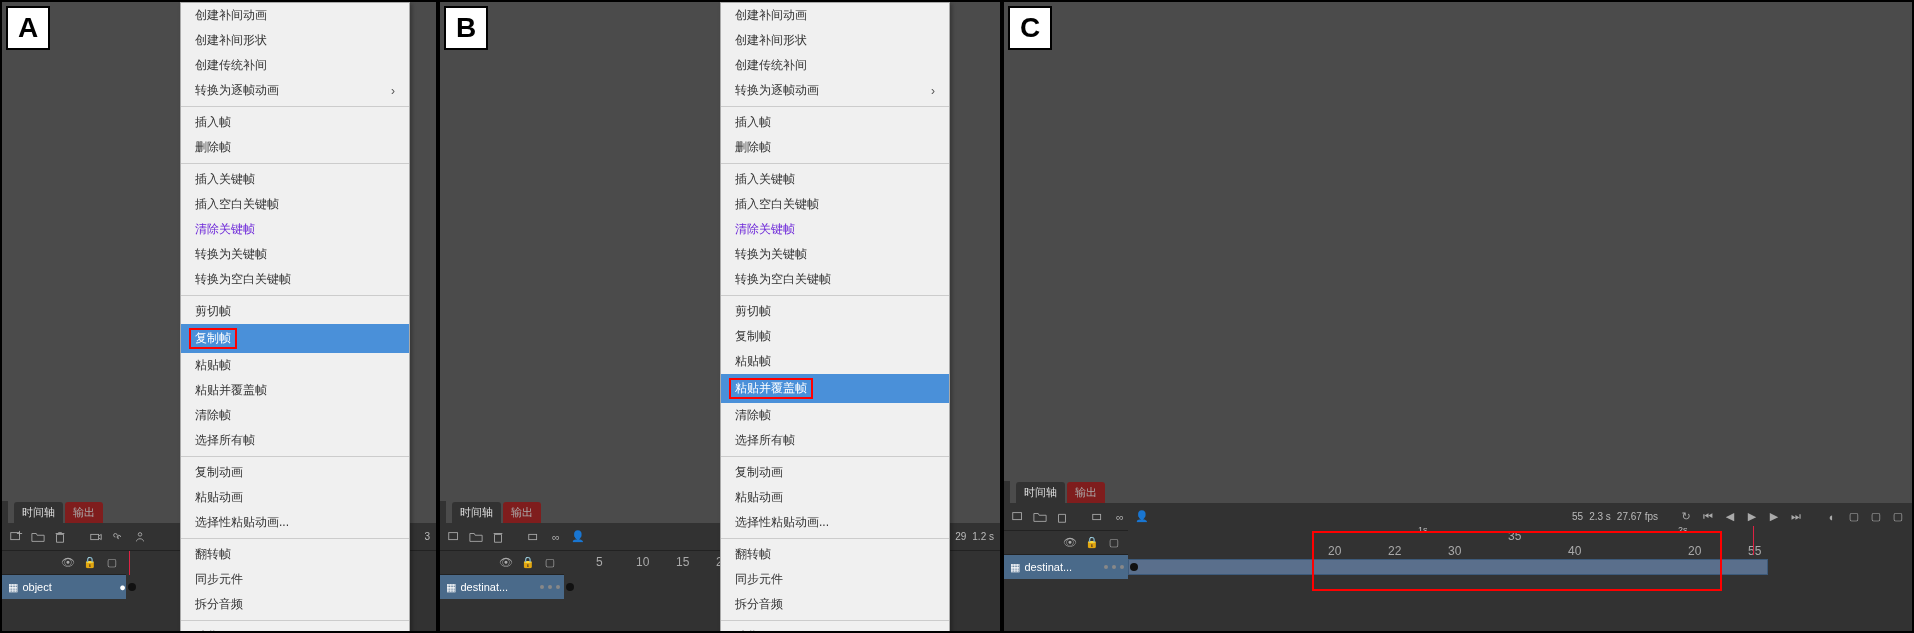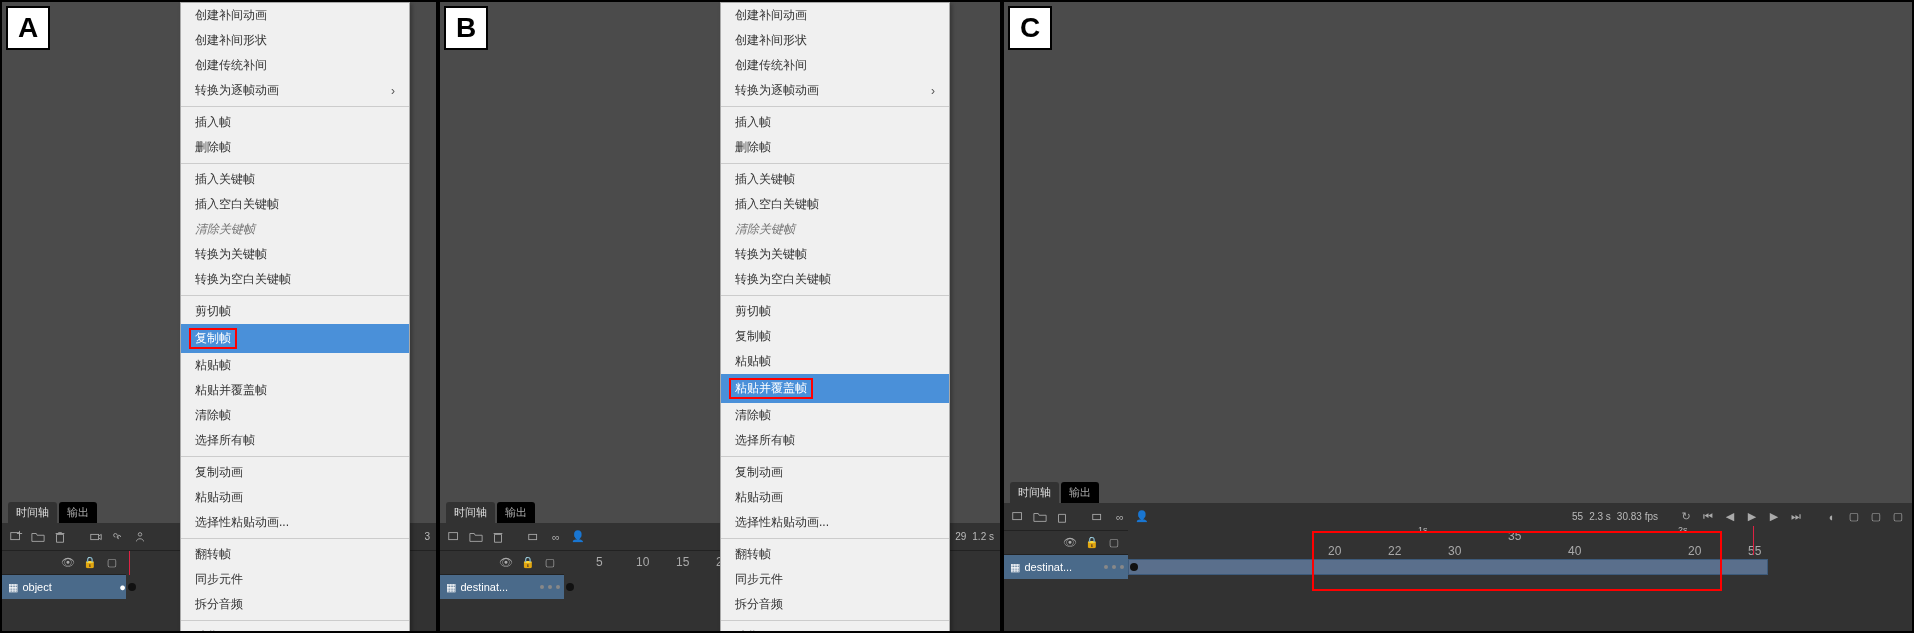--- a/index.html
+++ b/index.html
@@ -4,23 +4,23 @@
 <style>
   * { box-sizing: border-box; margin: 0; padding: 0; }
   body { font-family: "Microsoft YaHei", sans-serif; font-size: 12px; background: #fff; color: #ccc; }
   .container { display: flex; width: 1914px; height: 633px; }
   .panel { border: 2px solid #000; background: #4b4b4b; position: relative; overflow: hidden; }
   .panel-a { width: 438px; }
   .panel-b { width: 564px; }
   .panel-c { flex: 1; }
   .label-box { position: absolute; top: 4px; left: 4px; width: 44px; height: 44px; background: #fff; border: 2px solid #000; font-size: 28px; font-weight: 700; color: #000; display: flex; align-items: center; justify-content: center; z-index: 50; font-family: Arial,Helvetica,sans-serif; }
   .bottom-area { position: absolute; bottom: 0; left: 0; right: 0; height: 130px; background: #323232; font-size: 11px; }
-  .tabs { display: flex; gap: 2px; height: 22px; align-items: flex-end; padding-left: 6px; background: #4b4b4b; }
+  .tabs { display: flex; gap: 2px; height: 22px; align-items: flex-end; padding-left: 6px; background: #4b4b4b; margin-left: 6px; }
   .tab { padding: 3px 8px; background: #323232; border-top-left-radius: 3px; border-top-right-radius: 3px; color: #ddd; font-size: 11px; cursor: pointer; }
-  .tab.inactive { background: #000000; color: #aaa; }
+  .tab.inactive { background: #7f1d1d; color: #aaa; }
 
   .toolbar { display: flex; align-items: center; gap: 6px; height: 28px; padding: 0 6px; border-bottom: 1px solid #222; }
   .tb-icon { width: 16px; height: 16px; display: inline-flex; align-items: center; justify-content: center; color: #aaa; }
   .tb-sep { width: 8px; }
   .spacer { flex: 1; }
   .tb-text { font-size: 10px; color: #bbb; }
 
   .layer-header { display: flex; height: 24px; align-items: center; border-bottom: 1px solid #222; }
   .lh-left { width: 124px; display: flex; justify-content: flex-end; gap: 6px; padding-right: 6px; }
   .lh-right { flex: 1; position: relative; overflow: hidden; }
@@ -35,21 +35,21 @@
   .layer-track { flex: 1; position: relative; height: 100%; background: #323232; }
   .frames-span { position: absolute; top: 4px; left: 0; height: 16px; background: #5a6f8c; border: 1px solid #3d5a7a; }
   .keyframe { position: absolute; top: 8px; width: 8px; height: 8px; border-radius: 50%; background: #111; }
   .playhead { position: absolute; top: 0; width: 1px; height: 48px; background: #d24; }
   .red-box { position: absolute; border: 2px solid #f00; pointer-events: none; }
 
   
   .ctx { position: absolute; background: #f0f0f0; color: #333; width: 230px; border: 1px solid #aaa; box-shadow: 2px 2px 4px rgba(0,0,0,.3); font-size: 12px; z-index: 40; }
   .ctx .item { padding: 4px 14px; cursor: default; display: flex; align-items: center; }
   .ctx .item.sub::after { content: "›"; margin-left: auto; color: #555; }
-  .ctx .item.disabled { color: #737373; font-style: italic; }
+  .ctx .item.disabled { color: #6d28d9; }
   .ctx .item.hl { background: #4a90d9; color: #fff; }
   .ctx .sep { height: 1px; background: #ccc; margin: 3px 0; }
   .ctx .item .red { border: 2px solid #f00; padding: 0 4px; margin-left: -6px; }
 
   svg { width: 14px; height: 14px; }
 </style>
 </head>
 <body>
 
 <div class="container">
@@ -295,21 +295,21 @@
         <span class="tb-icon">
             <svg viewBox="0 0 16 16">
               <rect x="2" y="5" width="9" height="6" fill="none" stroke="currentColor"></rect>
             </svg>
           </span>
         <span class="tb-icon">∞</span>
         <span class="tb-icon">👤</span>
         <div class="spacer"></div>
         <span class="tb-text">55</span>
         <span class="tb-text">2.3 s</span>
-        <span class="tb-text">30.83 fps</span>
+        <span class="tb-text">27.67 fps</span>
         <span class="tb-sep"></span>
         <span class="tb-icon">↻</span>
         <span class="tb-icon">⏮</span>
         <span class="tb-icon">◀</span>
         <span class="tb-icon">▶</span>
         <span class="tb-icon">▶</span>
         <span class="tb-icon">⏭</span>
         <span class="tb-sep"></span>
         <span class="tb-icon">◐</span>
         <span class="tb-icon">▢</span>

